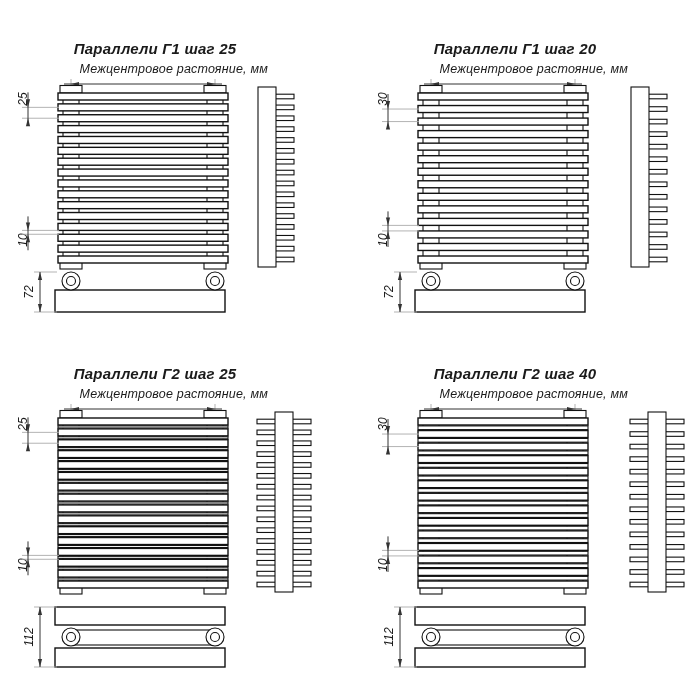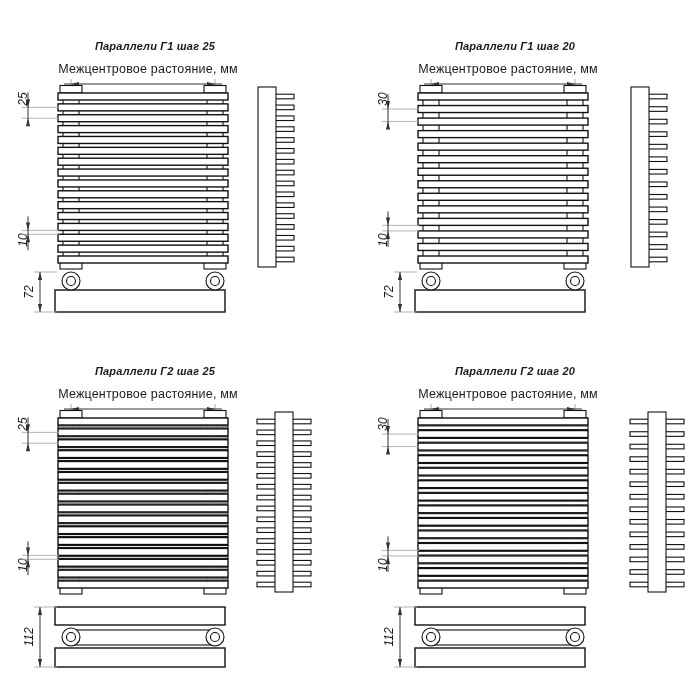--- a/index.html
+++ b/index.html
@@ -7,25 +7,25 @@
   }
   html,body{margin:0;padding:0;background:#fff;}
   .page{
     position:relative;width:700px;height:700px;background:var(--bg);
     font-family:"Liberation Sans",sans-serif;color:var(--txt);overflow:hidden;
   }
   .quadrant{position:absolute;width:350px;height:350px;}
   .q0{left:0;top:0;} .q1{left:360px;top:0;} .q2{left:0;top:325px;padding-left:45px;} .q3{left:360px;top:325px;}
   .q-title{
     position:absolute;left:30px;top:40px;width:250px;text-align:center;
-    font-style:italic;font-weight:600;font-size:11px;letter-spacing:.2px;white-space:nowrap;
+    font-style:italic;font-weight:600;font-size:15px;letter-spacing:.2px;white-space:nowrap;
   }
   .q-subtitle{
-    position:absolute;left:28px;top:62px;width:240px;text-align:center;
-    font-weight:500;font-size:12.5px;letter-spacing:.2px;white-space:nowrap;
+    position:absolute;left:28px;top:62px;width:240px;text-align:right;
+    font-style:italic;font-weight:500;font-size:12.5px;letter-spacing:.2px;white-space:nowrap;
   }
   .dim-label{
     position:absolute;width:26px;height:14px;line-height:14px;text-align:center;
     font-style:italic;font-size:12px;transform:rotate(-90deg);white-space:nowrap;
   }
   .pitch-label{left:10px;top:92px;}
   .gap-label{left:10px;top:233px;}
   .depth-label{left:16px;}
   .q-single .depth-label{top:285px;}
   .q-double .depth-label{top:305px;}
@@ -286,21 +286,21 @@
         <polygon points="28,234.26666666666668 25.9,242.26666666666668 30.1,242.26666666666668" class="s-arr"></polygon>
         <line x1="34" y1="282" x2="57" y2="282" class="s-ext"></line>
         <line x1="34" y1="342" x2="57" y2="342" class="s-ext"></line>
         <line x1="40" y1="282" x2="40" y2="342" class="s-dim"></line>
         <polygon points="40,282 37.9,290 42.1,290" class="s-arr"></polygon>
         <polygon points="40,342 37.9,334 42.1,334" class="s-arr"></polygon>
       </svg>
   </div>
 
   <div class="quadrant q3 q-double">
-    <div class="q-title">Параллели Г2 шаг 20</div>
+    <div class="q-title">Параллели Г2 шаг 40</div>
     <div class="q-subtitle">Межцентровое растояние, мм</div>
     <div class="dim-label pitch-label">30</div>
     <div class="dim-label gap-label">10</div>
     <div class="dim-label depth-label">112</div>
     <svg class="q-svg" width="350" height="350">
         <line x1="71" y1="79" x2="71" y2="89" class="s-ext"></line>
         <line x1="215" y1="79" x2="215" y2="89" class="s-ext"></line>
         <line x1="64" y1="84" x2="222" y2="84" class="s-dim"></line>
         <polygon points="71,84 79,81.9 79,86.1" class="s-arr"></polygon>
         <polygon points="215,84 207,81.9 207,86.1" class="s-arr"></polygon>

